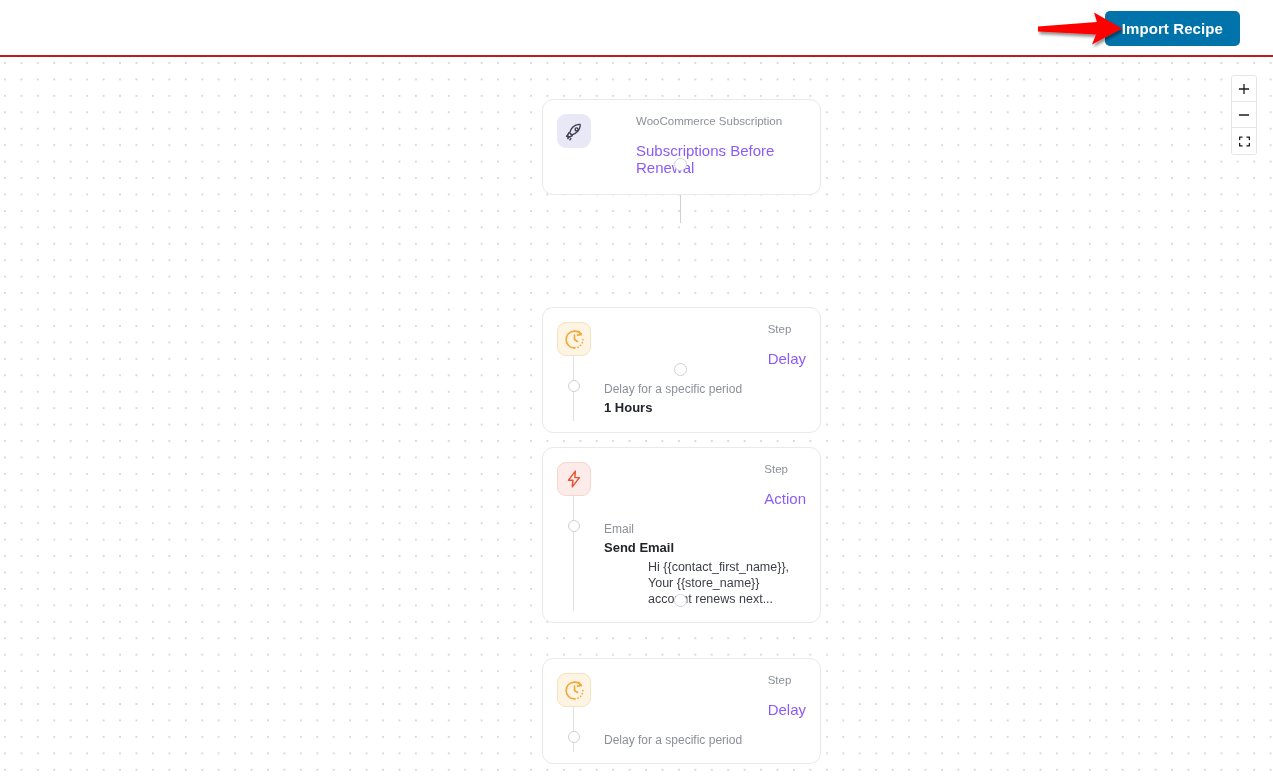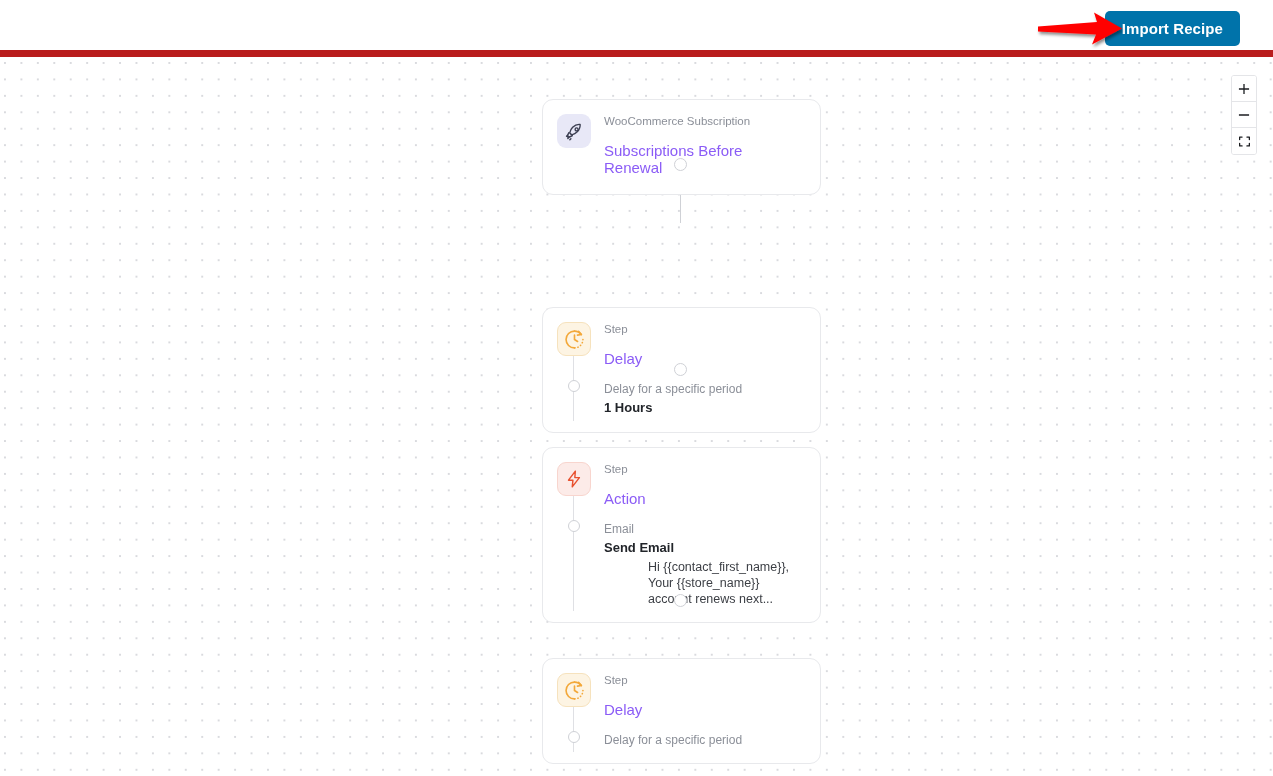--- a/index.html
+++ b/index.html
@@ -12,21 +12,21 @@
     background: #ffffff;
   }
 
   
   .header {
     position: absolute;
     top: 0; left: 0;
     width: 1273px;
     height: 57px;
     background: #ffffff;
-    border-bottom: 7px solid #b91c1c;
+    border-bottom: 2px solid #b91c1c;
     z-index: 30;
   }
 
   .import-btn {
     position: absolute;
     top: 11px;
     right: 33px;
     height: 35px;
     padding: 0 17px;
     background: #0073aa;
@@ -97,20 +97,21 @@
     border: 1px solid #e8e9ec;
     border-radius: 11px;
     z-index: 2;
   }
 
   .card-head {
     display: flex;
     align-items: flex-start;
     padding: 14px 14px 0 14px;
     position: relative;
+    justify-content: space-between;
   }
 
   .node-icon {
     width: 34px;
     height: 34px;
     border-radius: 9px;
     flex: 0 0 34px;
     display: flex;
     align-items: center;
     justify-content: center;

